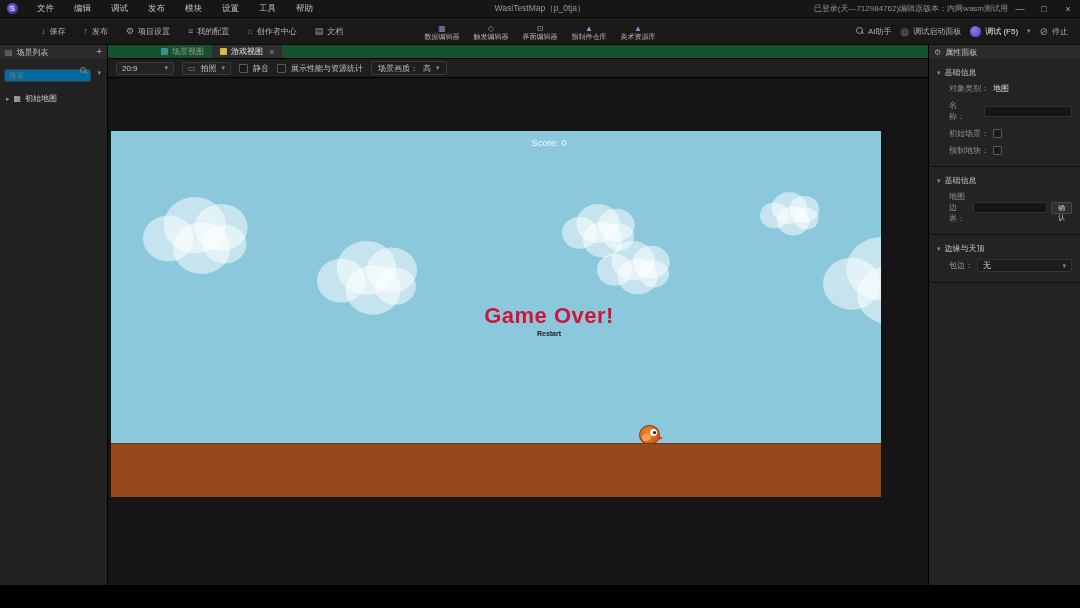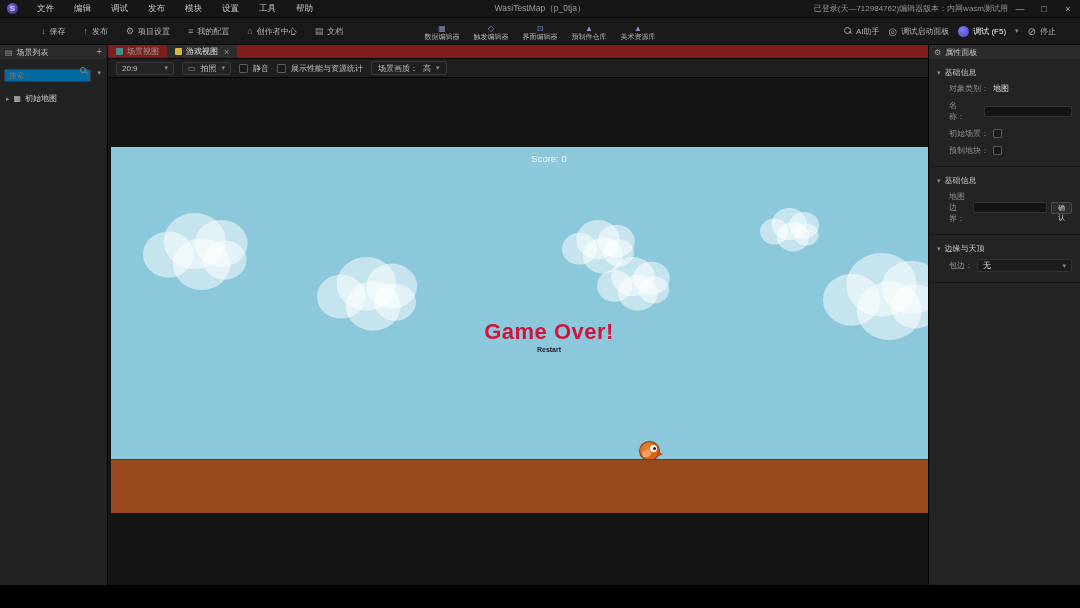--- a/index.html
+++ b/index.html
@@ -23,21 +23,21 @@
   .toolbar { position:relative; height:28px; background:#191919; border-top:1px solid #0a0a0a;
              border-bottom:1px solid #0a0a0a; display:flex; align-items:center; }
   .tb-left { display:flex; align-items:center; gap:4px; padding-left:34px; }
   .tool-btn { display:flex; align-items:center; gap:4px; padding:3px 7px; border-radius:2px; font-size:8px; color:#b2b2b2; }
   .tool-glyph { font-size:9px; color:#9a9a9a; }
   .tb-center { position:absolute; left:50%; top:0; transform:translateX(-50%); height:28px;
                display:flex; align-items:center; gap:8px; }
   .tool-vert { display:flex; flex-direction:column; align-items:center; gap:0px; padding:1px 3px; border-radius:2px; }
   .tool-vert .tool-glyph { font-size:8px; line-height:9px; color:#8a93c9; }
   .tool-vert .vlabel { font-size:7px; color:#b5b5b5; line-height:8px; }
-  .tb-rightgrp { margin-left:auto; display:flex; align-items:center; gap:9px; padding-right:24px; font-size:8px;justify-content:center; }
+  .tb-rightgrp { margin-left:auto; display:flex; align-items:center; gap:9px; padding-right:12px; font-size:8px;justify-content:center; }
   .flat-btn { display:flex; align-items:center; gap:4px; color:#b0b0b0; }
   .ai-glass { position:relative; width:8px; height:8px; display:inline-block; }
   .ai-glass::before { content:""; position:absolute; left:0; top:0; width:5px; height:5px;
                       border:1px solid #9a9a9a; border-radius:50%; }
   .ai-glass::after { content:""; position:absolute; left:5px; top:5px; width:3px; height:1px;
                      background:#9a9a9a; transform:rotate(45deg); }
   .debug-btn { display:flex; align-items:center; gap:4px; color:#e6e6e6; }
   .debug-dot { width:11px; height:11px; border-radius:50%; background:radial-gradient(circle at 35% 35%, #7b7ff0, #4a47c8);
                display:inline-block; }
   .chev { color:#8a8a8a; font-size:7px; }
@@ -60,42 +60,42 @@
                       border:1px solid #888; border-radius:50%; }
   .mag-icon::after { content:""; position:absolute; left:4.5px; top:4.5px; width:2.5px; height:1px;
                      background:#888; transform:rotate(45deg); }
   .search-chev { color:#8a8a8a; font-size:7px; padding:0 2px; }
   .tree { font-size:8px; padding-top:3px; }
   .tree-item { display:flex; align-items:center; gap:4px; padding:3px 6px; color:#c8c8c8; }
   .tw { color:#8a8a8a; font-size:7px; }
   .map-glyph { color:#cfcfcf; font-size:8px; }
 
   .center { flex:1; display:flex; flex-direction:column; background:#151515; }
-  .tabbar { height:14px; background:#7f1d1d; display:flex; border-bottom:1px solid #000; }
+  .tabbar { height:14px; background:#14532d; display:flex; border-bottom:1px solid #000;padding-left:45px; }
   .tab { display:flex; align-items:center; gap:4px; padding:0 8px; font-size:8px; color:#9a9a9a; }
   .tab.active { background:#2e2e2e; color:#e2e2e2; }
   .tab-icon { width:7px; height:7px; border-radius:1px; display:inline-block; }
   .tab-icon.scene { background:#3d8f8f; }
   .tab-icon.game { background:#d8b93c; }
   .tab-close { color:#9a9a9a; font-size:9px; margin-left:2px; }
   .subtoolbar { height:19px; background:#1e1e1e; border-bottom:1px solid #000; display:flex; align-items:center;
                 gap:8px; padding:0 8px; font-size:8px; }
   .dd { display:flex; align-items:center; gap:5px; background:#232323; border:1px solid #3a3a3a; border-radius:2px;
         height:13px; padding:0 5px; color:#c5c5c5; }
   .dd .chev { margin-left:auto; }
   .dd.aspect { width:58px; }
   .cam-glyph { color:#8a8a8a; font-size:8px; }
   .check-group { display:flex; align-items:center; gap:5px; color:#c0c0c0; }
   .cb { width:9px; height:9px; border:1px solid #5a5a5a; border-radius:1px; background:#1a1a1a; display:inline-block; }
   .quality-group { display:flex; align-items:center; gap:5px; border:1px solid #3a3a3a; border-radius:2px;
                    height:14px; padding:0 6px; color:#c0c0c0; }
   .viewport { position:relative; flex:1; background:#151515; overflow:hidden; }
 
   
-  .game-canvas { position:absolute; left:3px; top:69px; width:968px; height:366px; overflow:hidden; }
+  .game-canvas { position:absolute; left:3px; top:53px; width:770px; height:366px; overflow:hidden; }
   .sky { position:absolute; inset:0; }
   .ground { position:absolute; left:0; right:0; bottom:0; height:54px; border-top:1px solid rgba(0,0,0,0.25); }
   .score { position:absolute; left:438px; top:6px; transform:translateX(-50%);
            color:rgba(255,255,255,0.9); font-size:9.5px; }
   .gameover { position:absolute; left:438px; top:172px; transform:translateX(-50%);
               font-size:22px; font-weight:bold; letter-spacing:0.5px; }
   .restart { position:absolute; left:438px; top:199px; transform:translateX(-50%);
              font-size:7px; color:#222; font-weight:bold; }
   .cloud { position:absolute; width:100px; height:70px; }
   .cloud span { position:absolute; background:rgba(255,255,255,0.5); border-radius:50%; }

